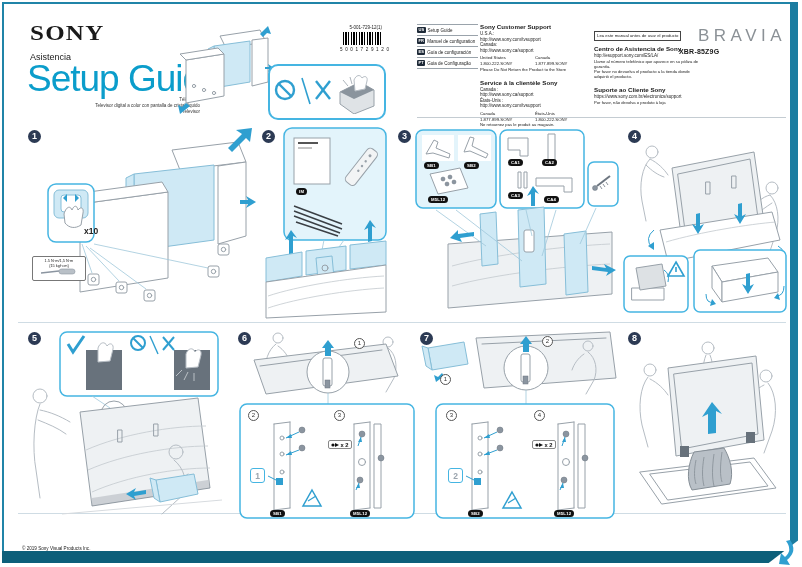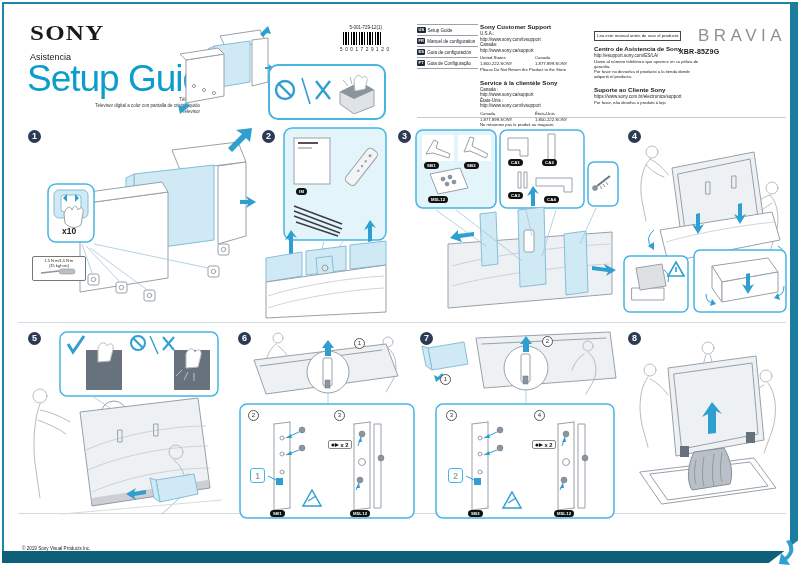--- a/index.html
+++ b/index.html
@@ -33,21 +33,21 @@
   .pgrid{display:grid;grid-template-columns:55px 48px;font-size:4.3px;line-height:5.6px;}
   .readbox{border:0.8px solid #444;font-size:4.3px;padding:1.5px 2px;display:inline-block;}
   .bravia{font-size:17px;letter-spacing:4.5px;color:#8b9196;font-weight:400;}
   .model{font-size:7px;font-weight:bold;letter-spacing:0.2px;}
   .rule{background:#c4ccd2;height:1px;}
   
   .step-num{width:13px;height:13px;border-radius:50%;background:#2c3a54;color:#fff;
             font-size:9px;font-weight:bold;text-align:center;line-height:13px;}
   .badge{background:#111;color:#fff;font-size:4.3px;font-weight:bold;padding:0.5px 3px;
          border-radius:4px;letter-spacing:0.2px;line-height:5.5px;}
-  .x10{font-size:8.5px;font-weight:bold;color:#222;}
+  .x10{font-size:8.5px;font-weight:bold;color:#222;margin-left:22px;}
   .torque{border:0.8px solid #777;border-radius:2px;background:#fff;padding:2px 2px 1px;
           font-size:3.9px;line-height:4.6px;text-align:center;color:#222;}
   .sub{width:9px;height:9px;border:0.9px solid #555;border-radius:50%;font-size:6px;
        text-align:center;line-height:9px;color:#333;background:#fff;}
   .qty{display:flex;align-items:center;gap:1.5px;border:0.8px solid #888;border-radius:2px;
        background:#fff;font-size:5.8px;font-weight:bold;padding:0.5px 2px;color:#111;}
   .slot{width:13px;height:13px;border:1.3px solid #45b5e2;border-radius:3px;background:#fff;
         color:#9aa4ad;font-size:8.5px;font-weight:bold;display:flex;align-items:center;
         justify-content:center;}
   .copyright{font-size:4.6px;color:#222;}

